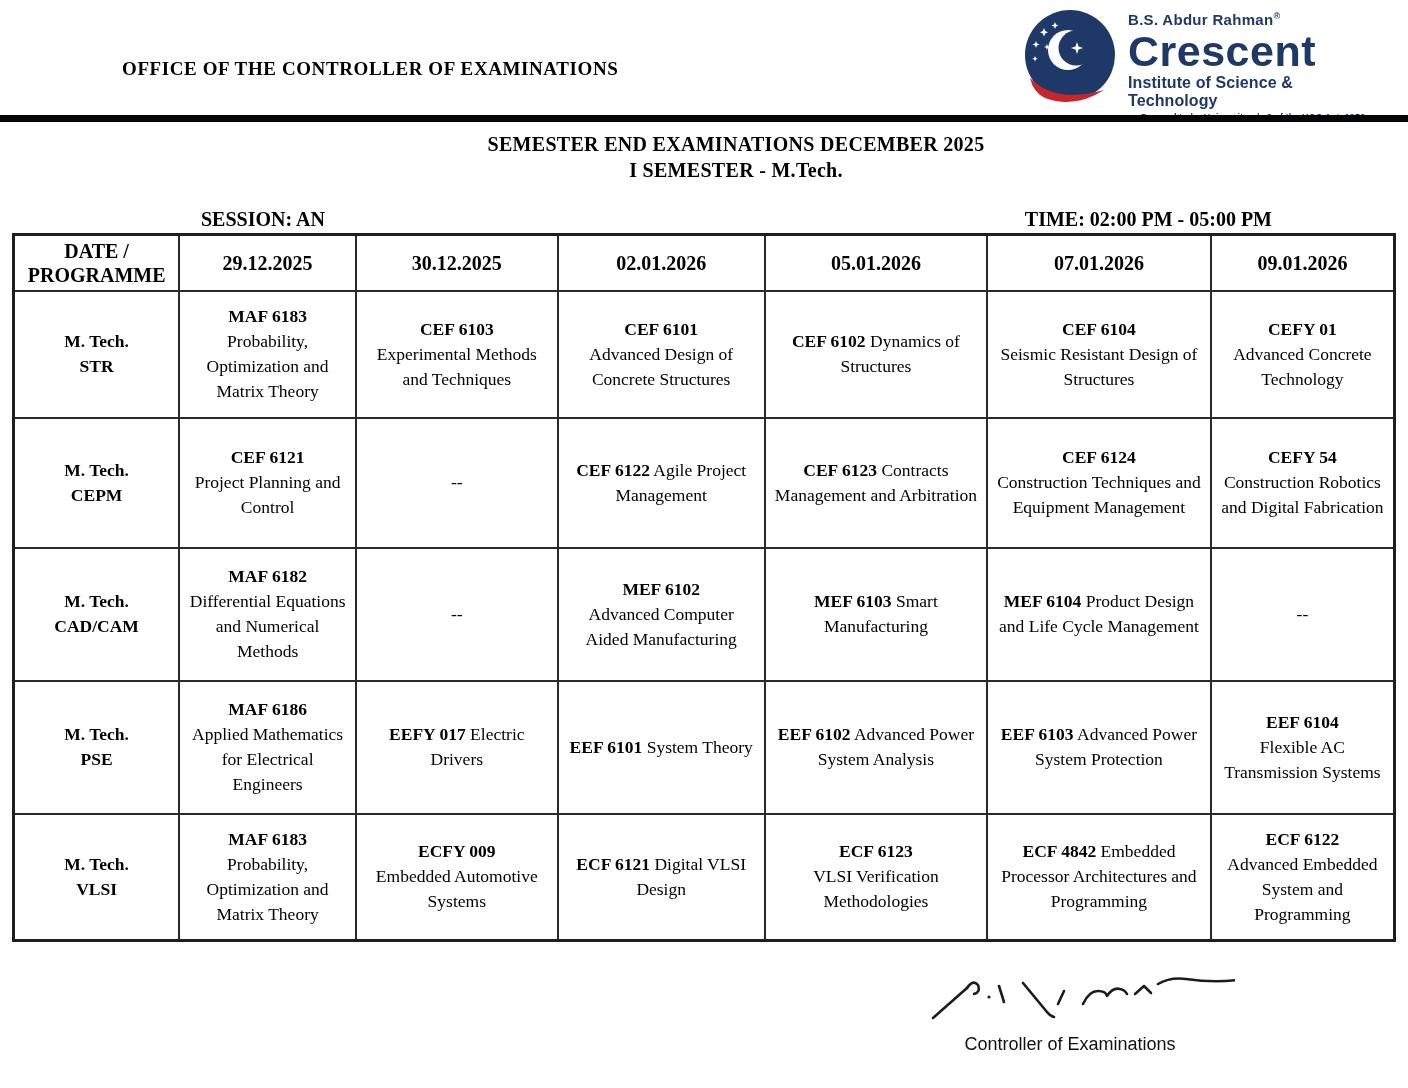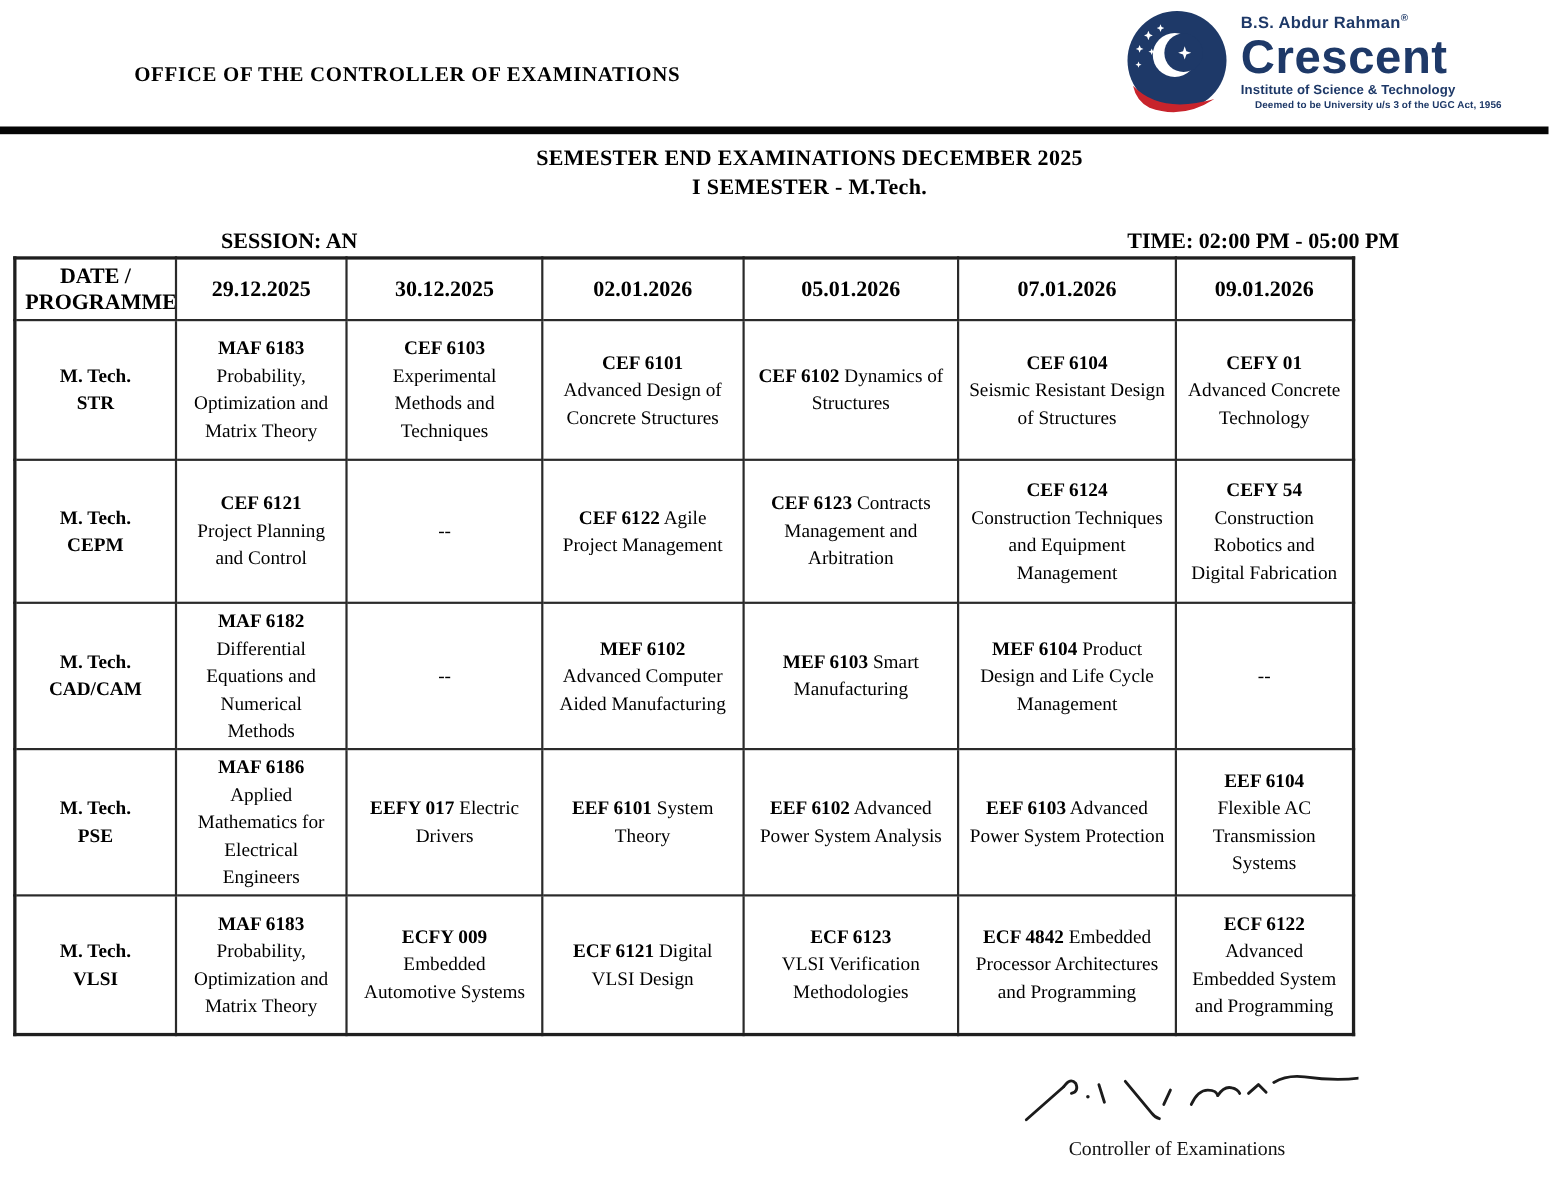--- a/index.html
+++ b/index.html
@@ -13,49 +13,49 @@
   .office-title {
     position:absolute; left:122px; top:58px;
     font-size:19px; font-weight:bold; letter-spacing:0.6px;
   }
   .logo { position:absolute; top:8px; right:30px; display:flex; align-items:flex-start; gap:8px; }
   .logo-emblem { width:100px; height:100px; flex:0 0 auto; }
   .logo-text { font-family:"Liberation Sans", sans-serif; color:var(--navy); width:250px; padding-top:4px; }
   .brand-top { font-size:15px; font-weight:600; text-align:left; line-height:1.1; letter-spacing:0.3px; }
   .brand-top sup { font-size:9px; vertical-align:super; }
   .brand-name { font-size:43px; font-weight:bold; line-height:1.0; letter-spacing:0.5px; margin-top:1px; }
-  .brand-sub { font-size:12px; font-weight:bold; line-height:1.15; margin-top:1px; letter-spacing:0.1px; }
+  .brand-sub { font-size:16px; font-weight:bold; line-height:1.15; margin-top:1px; letter-spacing:0.1px; }
   .brand-tagline { font-size:9px; font-weight:600; text-align:center; margin-top:2px; letter-spacing:0.1px; }
 
   .rule { position:absolute; left:0; top:115px; width:1408px; height:7px; background:#050505; }
 
   
   .title-block { position:absolute; left:64px; top:131px; width:1344px; text-align:center; }
   .title-block div { font-size:20px; font-weight:bold; line-height:26px; letter-spacing:0.3px; }
 
   .session-row { position:absolute; left:0; top:208px; width:1408px; height:26px; }
   .session { position:absolute; left:201px; font-size:20px; font-weight:bold; }
   .time { position:absolute; right:136px; font-size:20px; font-weight:bold;text-align:center; }
 
   
-  .table-wrap { position:absolute; left:12px; top:233px; width:1220px; }
+  .table-wrap { position:absolute; left:12px; top:233px; width:1384px; }
   table.tt { width:100%; border-collapse:collapse; table-layout:fixed; border:3px solid #1f1f1f; }
   table.tt th, table.tt td {
     border:2px solid #2a2a2a; text-align:center; vertical-align:middle;
     padding:2px 8px; overflow:hidden;
   }
   table.tt th { font-size:20px; font-weight:bold; line-height:24px; height:56px; }
   table.tt td { font-size:17.5px; line-height:25px; }
   td.prog { font-weight:bold; font-size:18.5px; line-height:26px; }
   .code { font-weight:bold; }
 
   
   .signature { position:absolute; left:900px; top:966px; width:340px; text-align:center; }
   .signature svg { display:block; margin:0 auto; }
-  .sig-caption { font-family:Liberation Serif, serif; font-size:18px; color:#111; margin-top:6px; }
+  .sig-caption { font-family:Liberation Sans, sans-serif; font-size:18px; color:#111; margin-top:6px; }
 </style>
 </head>
 <body>
 
 <div class="page">
 
   <div class="office-title">OFFICE OF THE CONTROLLER OF EXAMINATIONS</div>
 
   <div class="logo">
     <svg class="logo-emblem" viewBox="0 0 100 100">

